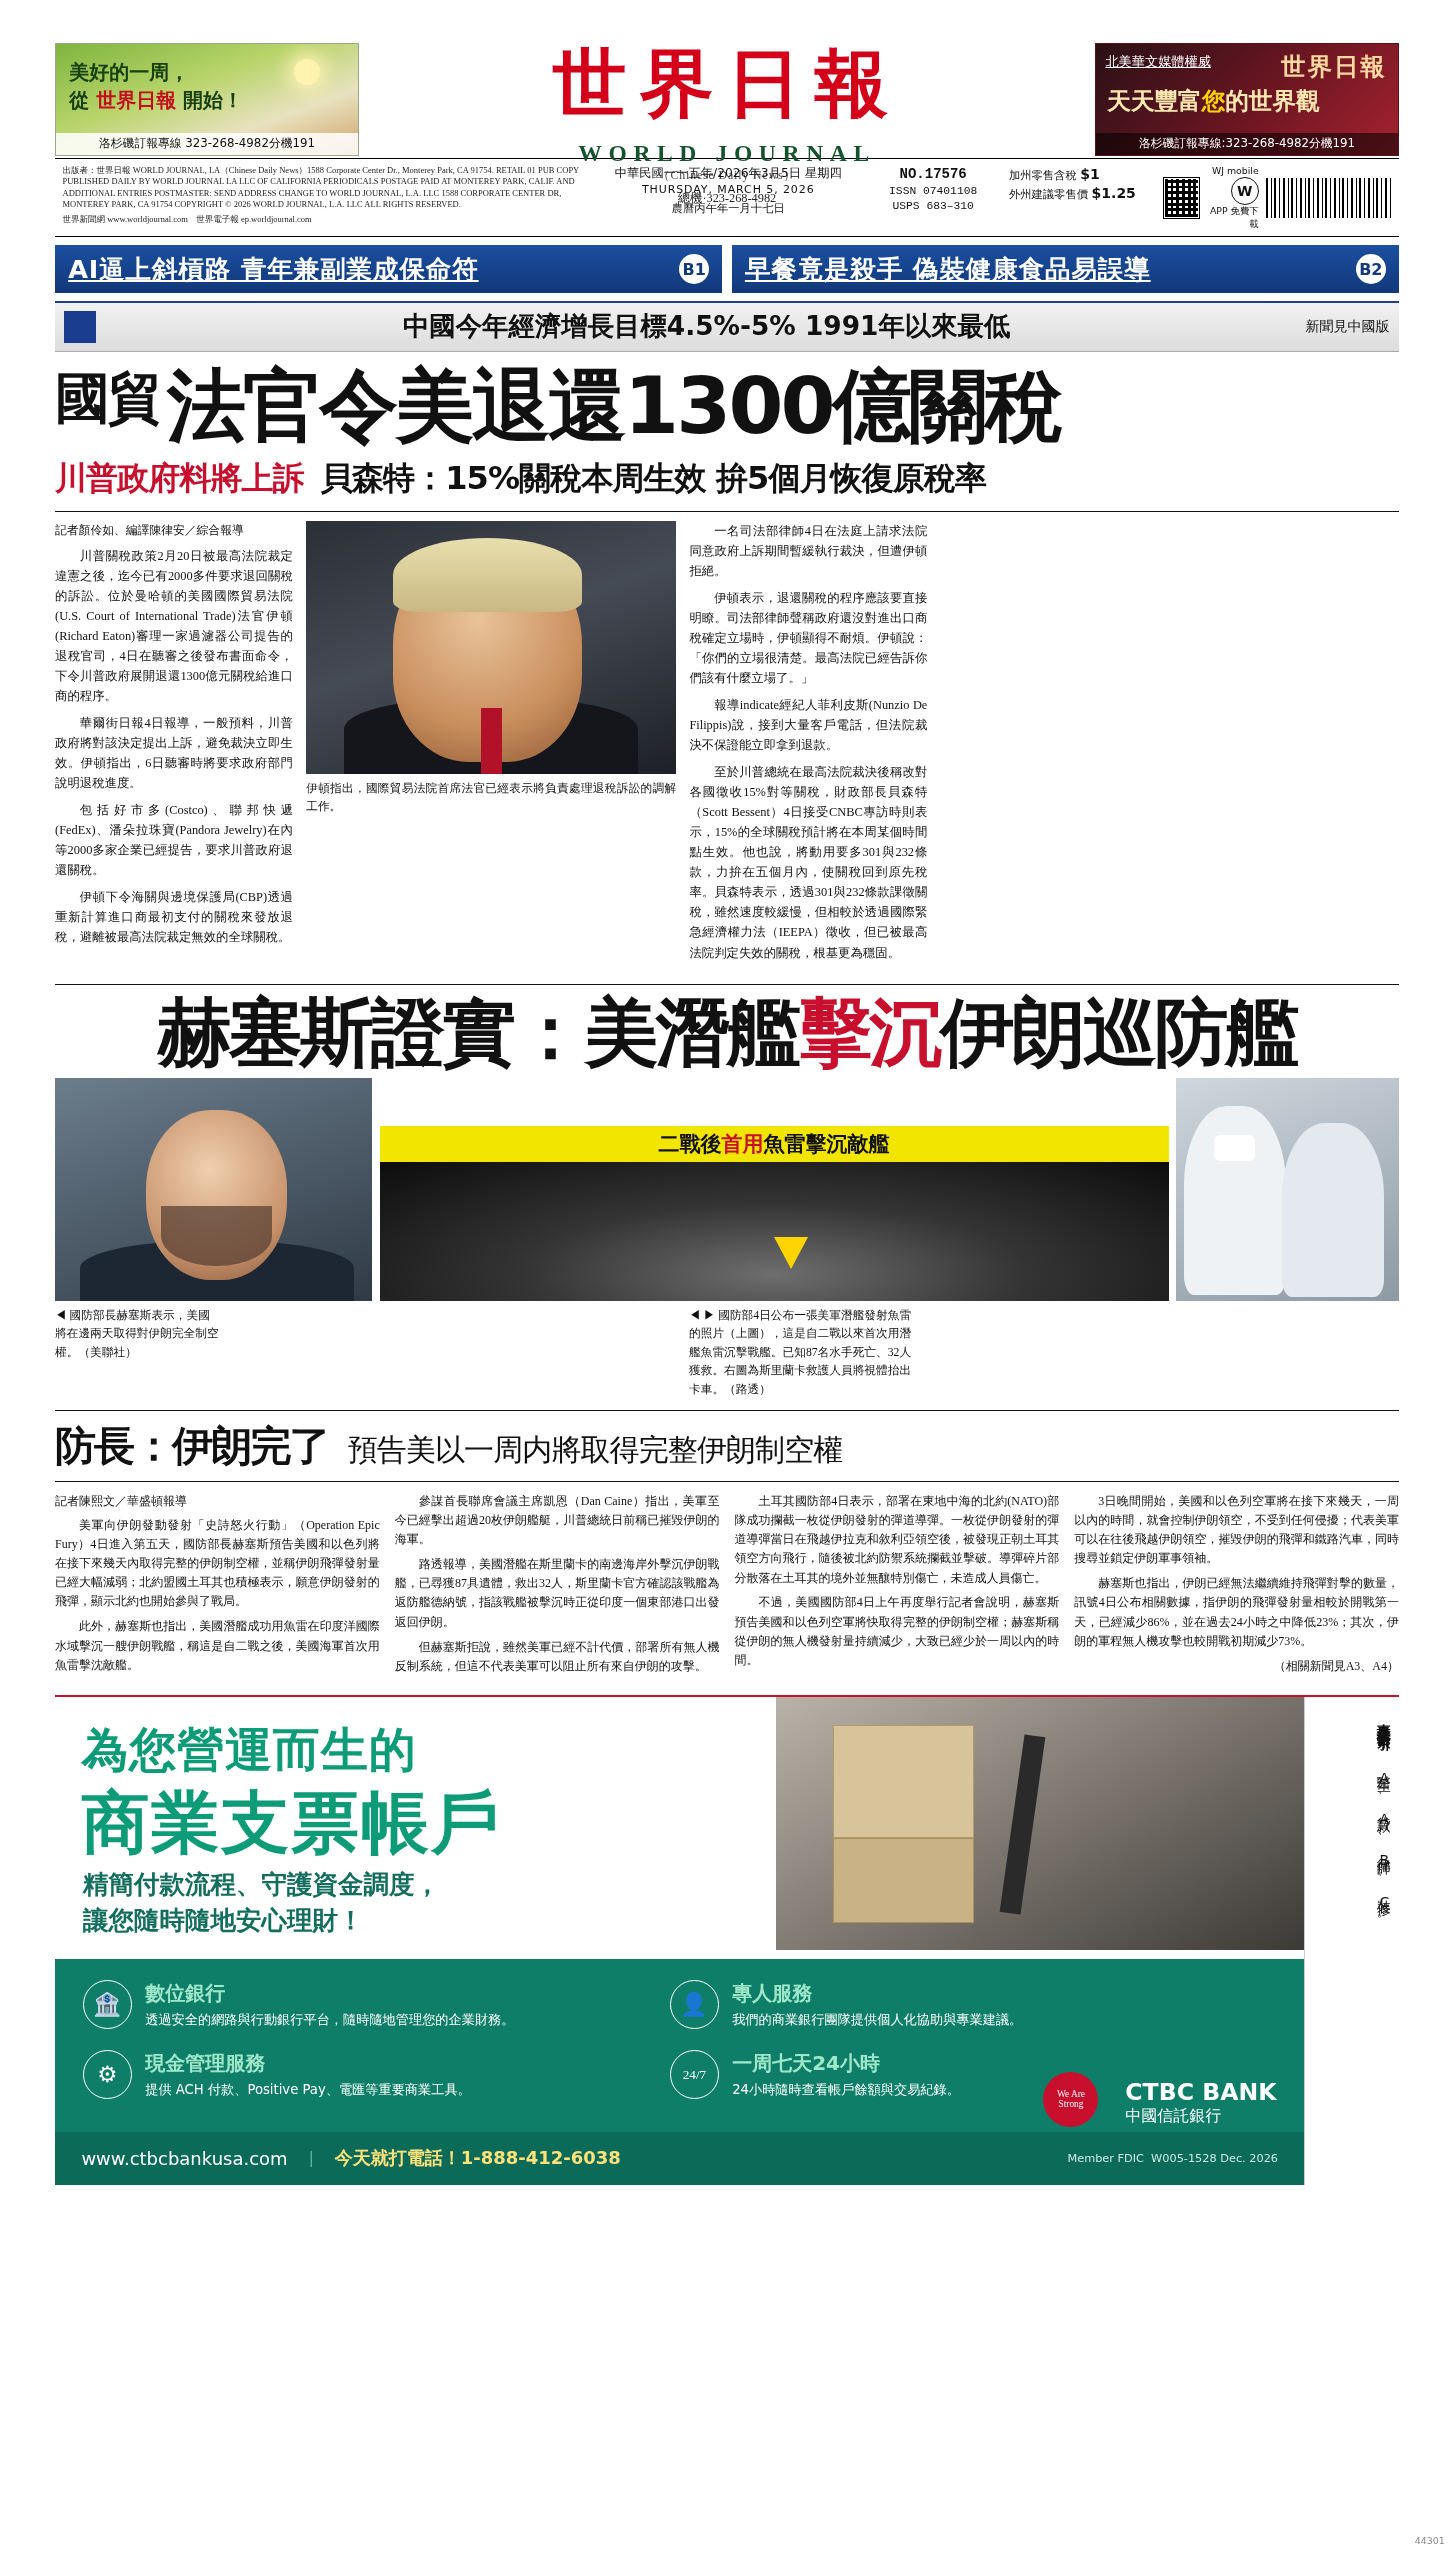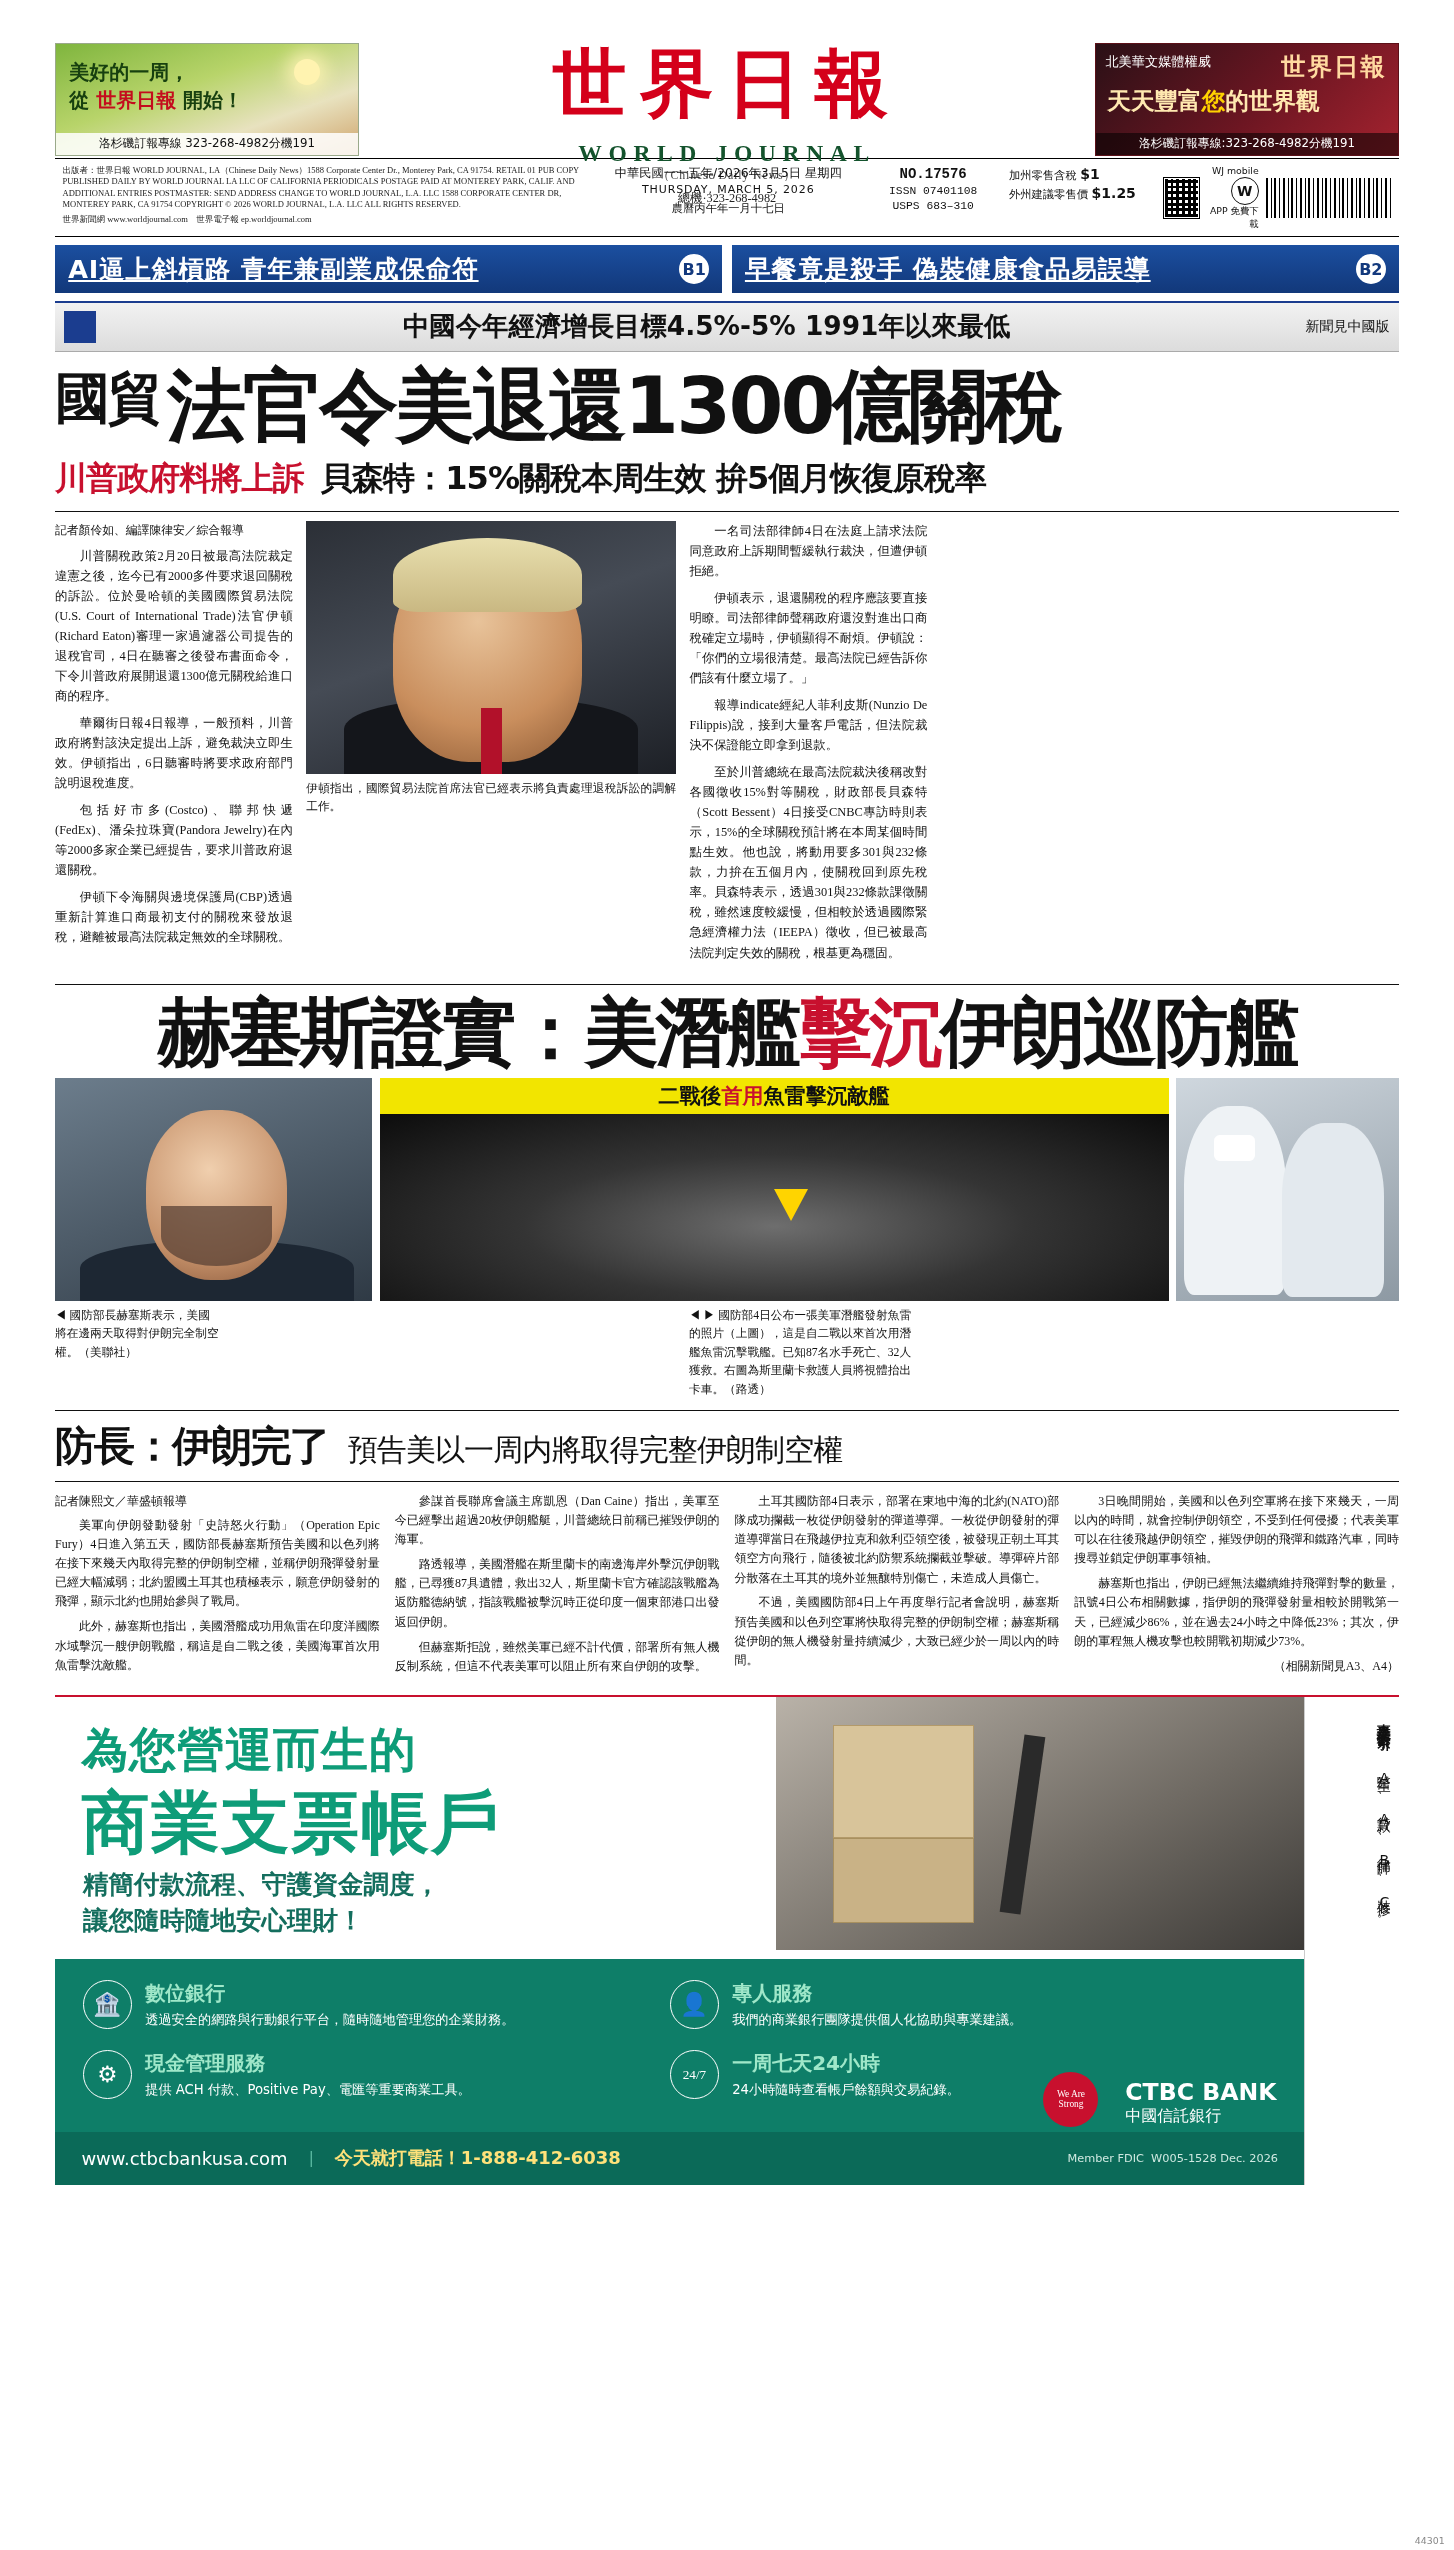--- a/index.html
+++ b/index.html
@@ -30,21 +30,21 @@
   .masthead { flex:1; text-align:center; padding:0 11.3px; }
   .masthead .cn {
     font-size:74px; letter-spacing:13.2px; color:#d4001a; font-weight:bold;
     font-family:"DejaVu Sans", sans-serif; line-height:1.05; margin-top:1.9px;
   }
   .masthead .en { font-size:23.6px; letter-spacing:6.6px; color:#14532d; font-weight:bold; margin-top:17px; font-family:"Liberation Serif", serif;}
   .masthead .en2 { font-size:11.8px; color:#444; letter-spacing:0.9px; margin-top:1.9px; }
   .masthead .phone { font-size:12.3px; color:#222; margin-top:5.7px; }
 
   .ad-right { width:304px; height:113px; position:relative; background:linear-gradient(135deg,#2a1016,#6d1622 55%,#a5232f); border:0.9px solid #5c1018; color:#fff; overflow:hidden;}
-  .ad-right .r1 { position:absolute; left:9.4px; top:9.4px; font-size:13.2px; font-family:"DejaVu Sans", sans-serif;}
+  .ad-right .r1 { position:absolute; left:9.4px; top:9.4px; font-size:13.2px; font-family:"DejaVu Sans", sans-serif;text-decoration:underline;}
   .ad-right .logo { position:absolute; right:11.3px; top:5.7px; font-size:24.5px; font-weight:bold; color:#ffd9a0; font-family:"DejaVu Sans", sans-serif; letter-spacing:1.9px;}
   .ad-right .r2 { position:absolute; left:11.3px; top:41px; font-size:23.6px; font-weight:bold; font-family:"DejaVu Sans", sans-serif; color:#ffe9b0;}
   .ad-right .r2 .y { color:#ffd200; }
   .ad-right .r3 { position:absolute; left:0; bottom:0; width:100%; background:rgba(0,0,0,.55); text-align:center; font-size:11.8px; padding:2.8px 0; font-family:"DejaVu Sans", sans-serif;}
 
   
   .infobar { display:flex; border-top:0.9px solid #000; border-bottom:1.9px solid #000; font-size:8.5px; line-height:1.35; padding:5.7px 0; }
   .infobar .col { padding:0 7.5px; }
   .ib1 { width:556px; color:#222; }
   .ib2 { width:283px; text-align:center; font-family:"DejaVu Sans", sans-serif;}
@@ -104,21 +104,21 @@
 
   
   .headline2 { margin-top:15px; border-top:1.9px solid #111; padding-top:9.4px; font-size:74px; font-weight:bold; font-family:"DejaVu Sans", sans-serif; letter-spacing:-2.8px; line-height:1; text-align:center;}
   .headline2 .red { color:#c8102e; }
 
   .photostrip { display:flex; gap:7.5px; margin-top:9.4px; height:223px;}
   .ps1 { width:317px; background:linear-gradient(160deg,#6c7d8c,#2f3a45); position:relative; overflow:hidden;}
   .ps1 .head { position:absolute; left:91px; top:32px; width:141px; height:170px; border-radius:46%; background:radial-gradient(circle at 45% 35%,#f0cfae,#c6916a 65%,#8a5a3c);}
   .ps1 .beard { position:absolute; left:106px; top:128px; width:111px; height:60px; border-radius:0 0 50% 50%; background:#5a4236; opacity:.75;}
   .ps1 .suit { position:absolute; left:24.5px; bottom:0; width:274px; height:60px; background:#1d2733; border-radius:45% 45% 0 0;}
-  .ps2 { flex:1; background:#0e0e0e; position:relative; overflow:hidden;}
+  .ps2 { flex:1; background:#0e0e0e; position:relative; overflow:hidden;margin-top:48px;}
   .ps2 .yellowbar { position:absolute; left:0; top:0; width:100%; height:36px; background:#f2e500; display:flex; align-items:center; justify-content:center; font-size:21px; font-weight:bold; font-family:"DejaVu Sans", sans-serif; }
   .ps2 .yellowbar .red { color:#c8102e; }
   .ps2 .scene { position:absolute; left:0; top:36px; width:100%; height:187px;
      background:radial-gradient(ellipse at 50% 60%,#6e6e6e 0%,#343434 45%,#0c0c0c 100%);}
   .ps2 .arrow { position:absolute; left:50%; top:111px; width:0; height:0; border-left:17px solid transparent; border-right:17px solid transparent; border-top:32px solid #ffd400;}
   .ps3 { width:223px; background:linear-gradient(160deg,#cfd7de,#8d99a3); position:relative; overflow:hidden;}
   .ps3 .suitA { position:absolute; left:7.5px; top:28px; width:102px; height:189px; background:#eef2f5; border-radius:42% 42% 10% 10%;}
   .ps3 .suitB { position:absolute; left:106px; top:45px; width:102px; height:174px; background:#e3e9ee; border-radius:42% 42% 10% 10%;}
   .ps3 .mask { position:absolute; left:38px; top:57px; width:41px; height:26.4px; background:#fff; border-radius:5.7px;}
   .ps-cap { width:166px; font-size:11.7px; line-height:1.58;}

